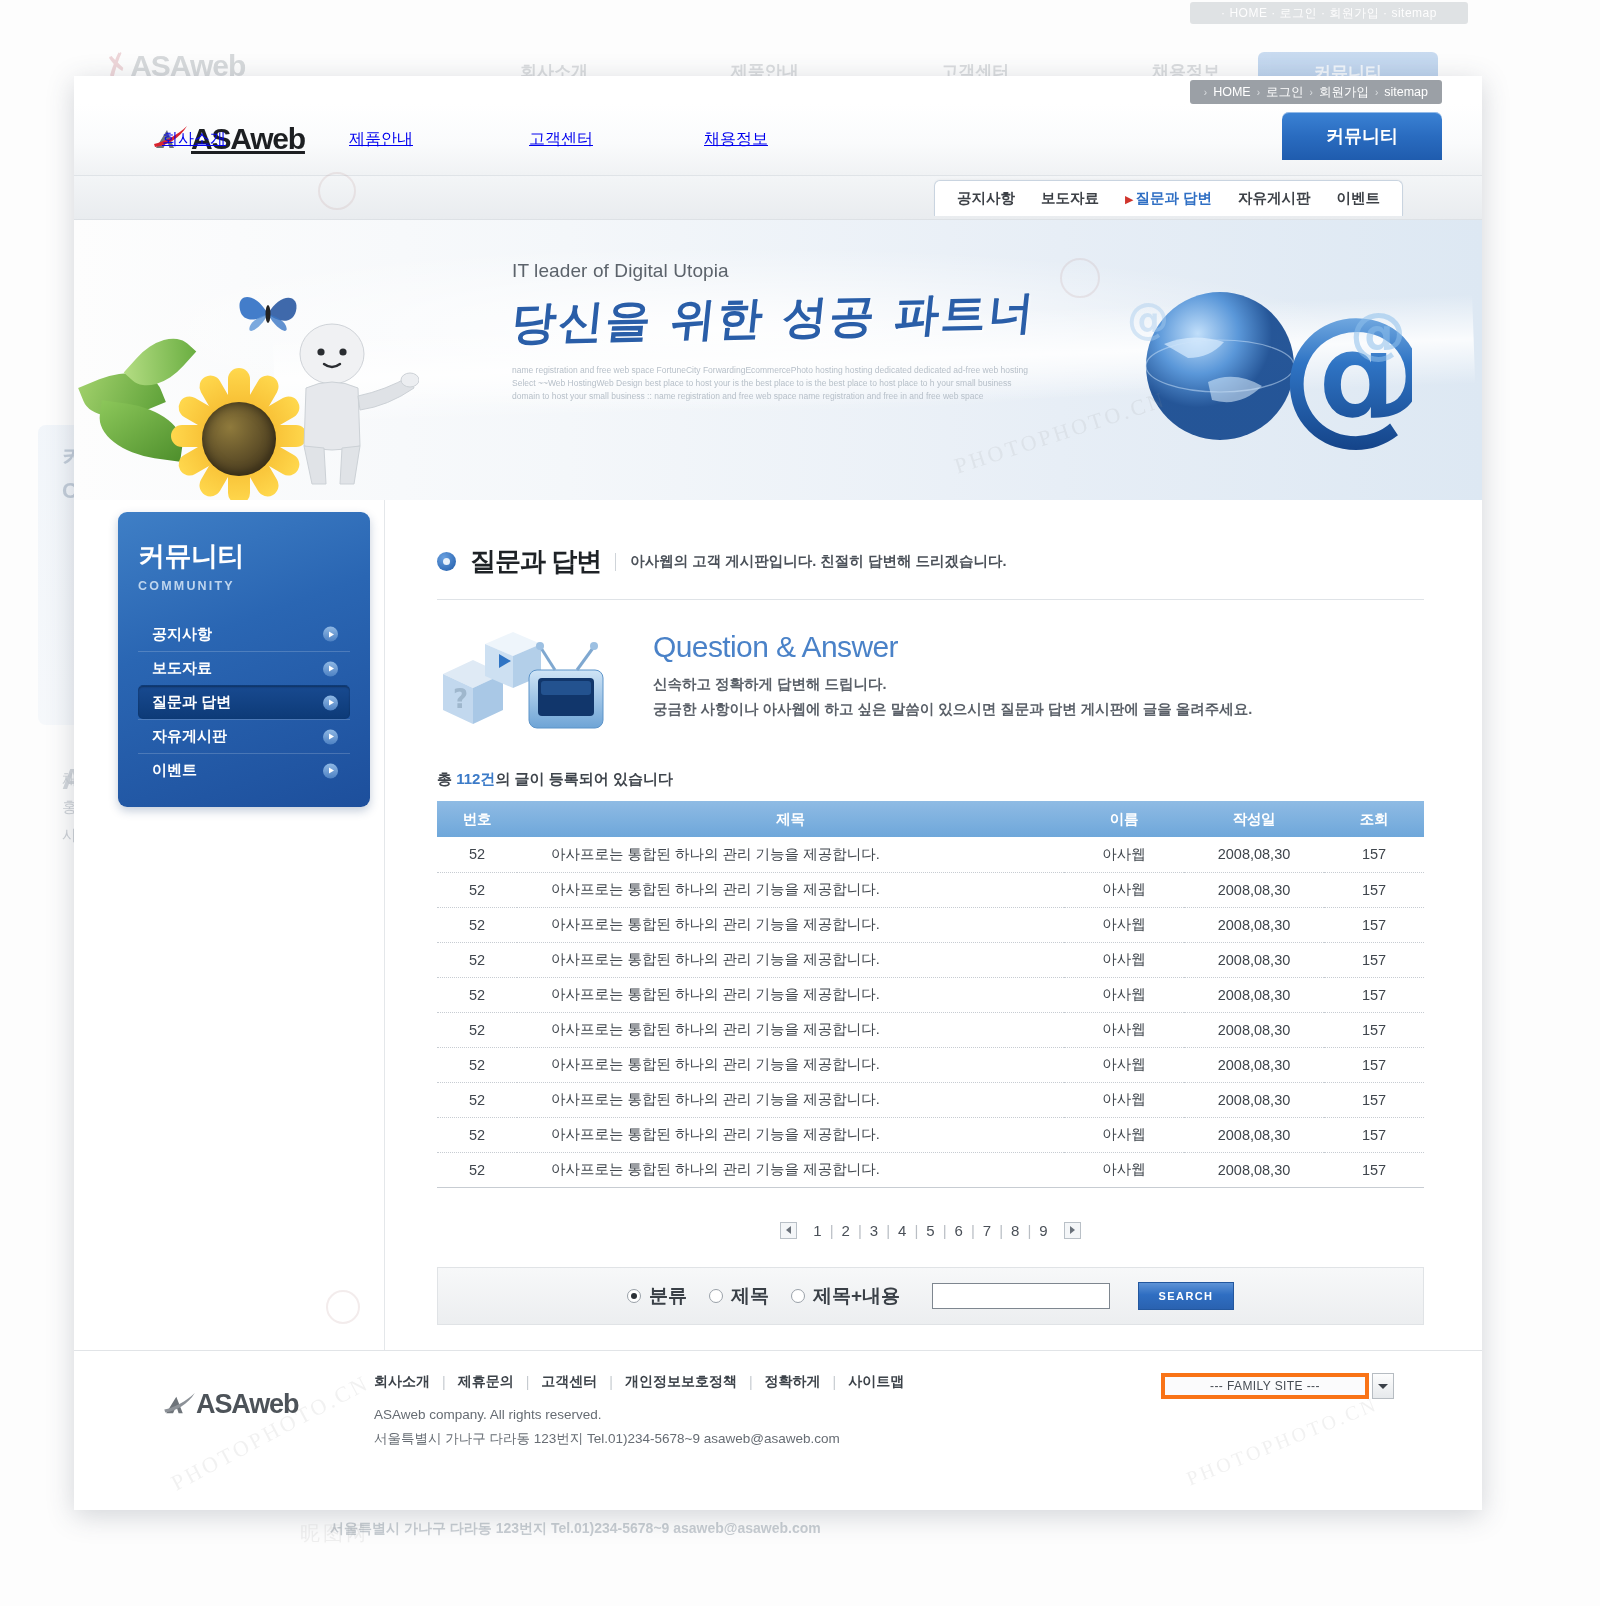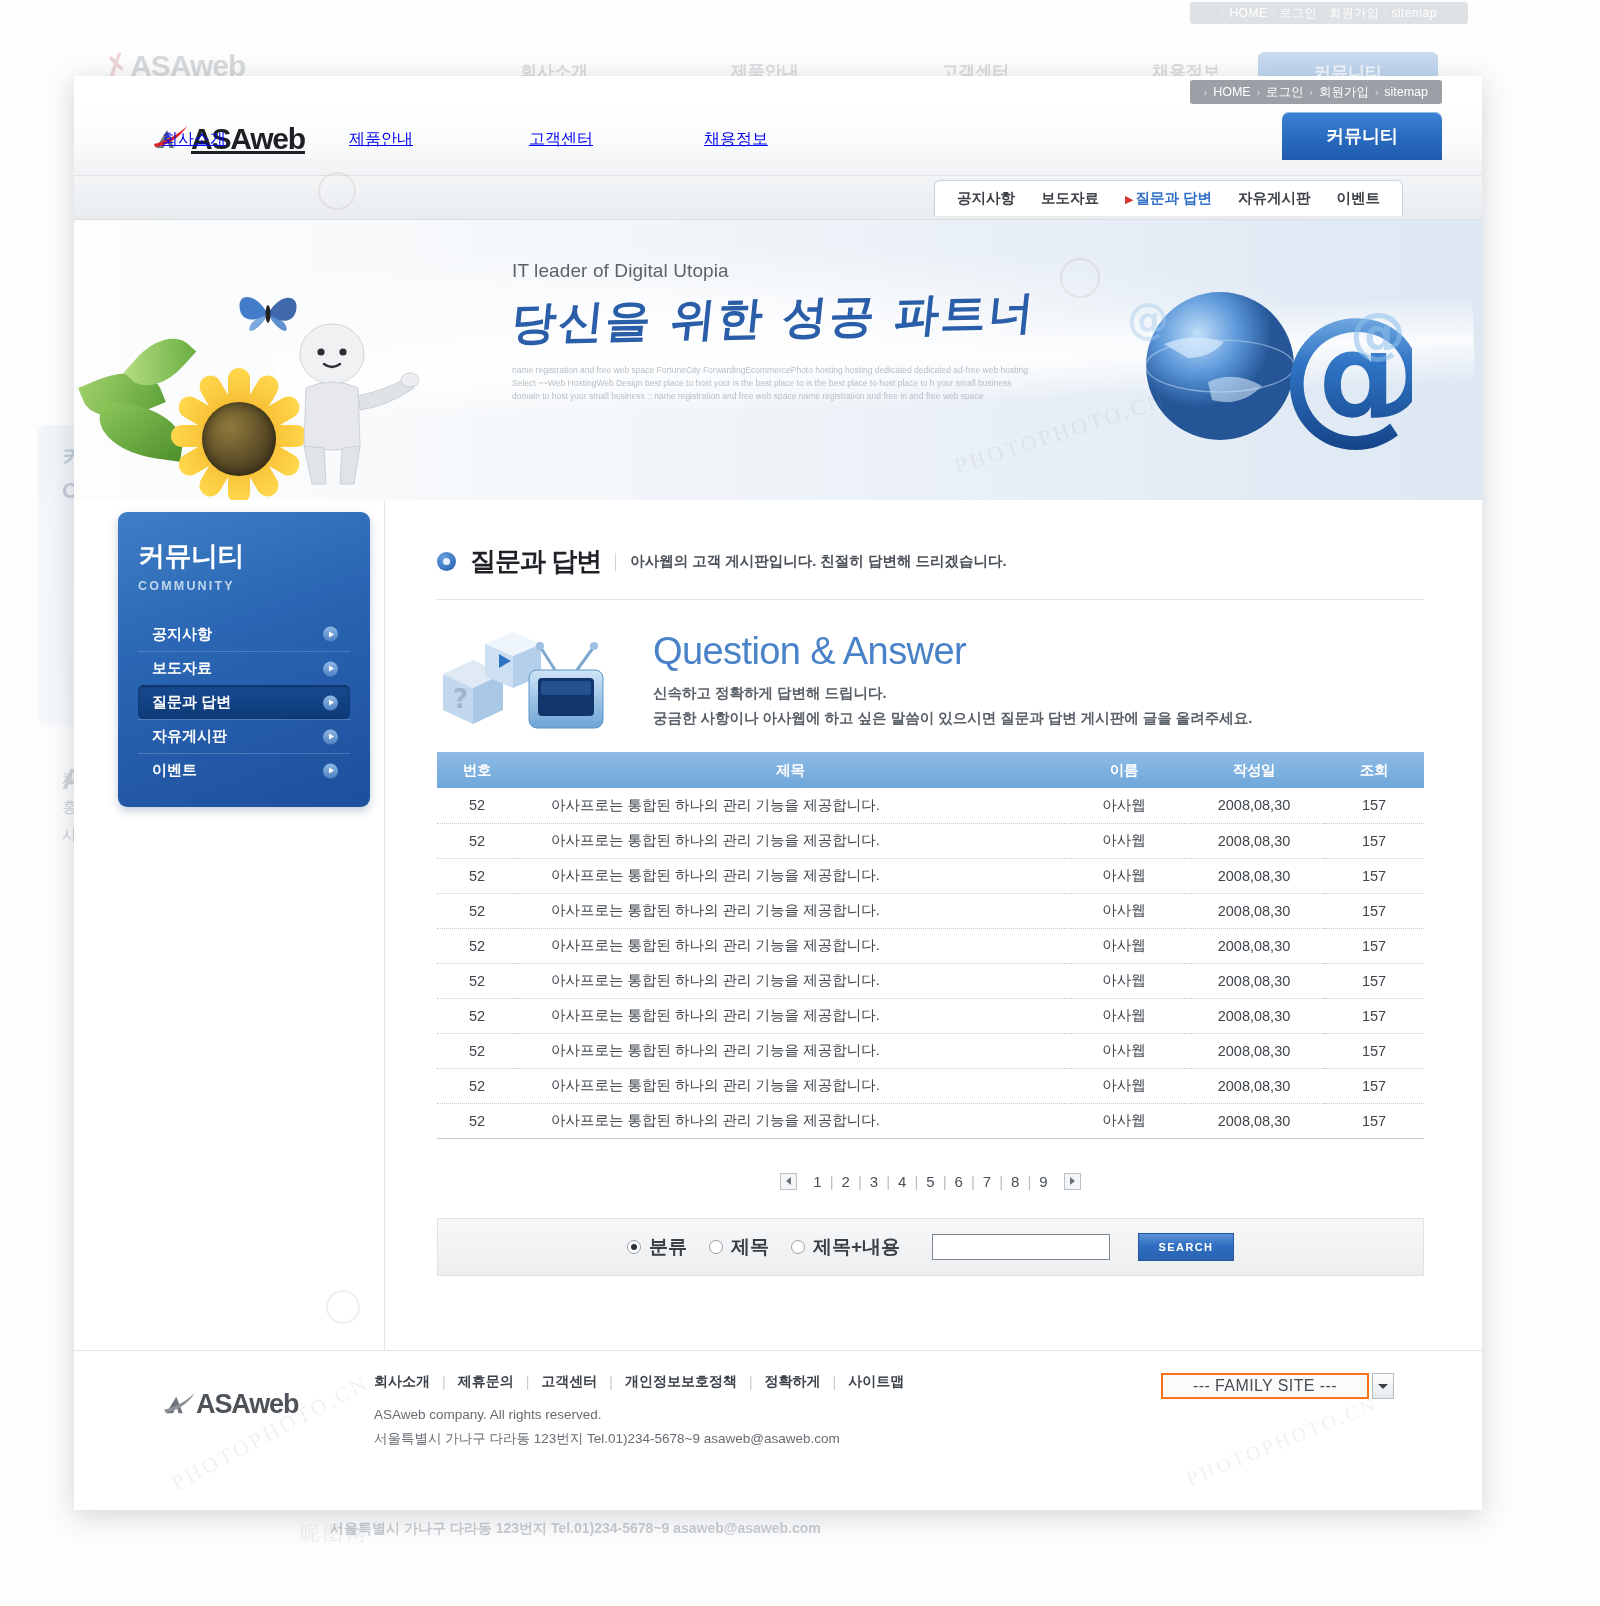--- a/index.html
+++ b/index.html
@@ -319,21 +319,21 @@
   .vbar { width:1px; height:18px; background:#cfd4d9; }
   .page-desc { font-size: 14.5px; color:#4b5159; font-weight:bold; }
 
   .qa-block {
     display:flex; align-items:flex-start; gap: 26px;
     margin-top: 28px;
   }
   .qa-art { width: 190px; height: 112px; position:relative; flex:0 0 auto; }
   .qa-text h2 {
     margin: 2px 0 8px 0;
-    font-size: 38px; font-weight: normal; color:#4a82c8; letter-spacing:-.6px;
+    font-size: 30px; font-weight: normal; color:#4a82c8; letter-spacing:-.6px;
   }
   .qa-text p {
     margin: 0; font-size: 14.5px; line-height: 25px; color:#5a6068; font-weight:bold;
   }
 
   .count-line {
     margin-top: 30px; font-size: 15px; color:#3e444b; font-weight:bold;
   }
   .count-line .num { color:#3c7bc8; }
 
@@ -431,23 +431,23 @@
   .foot-copy {
     position:absolute; left: 300px; top: 52px;
     font-size: 13.5px; color:#666c73; line-height: 24px;
   }
   .family {
     position:absolute; right: 88px; top: 22px;
     display:flex; align-items:center;
   }
   .family-select {
     width: 208px; height: 26px;
-    border: 2px solid #f97316; background:#fbfbfc;
+    border: 4px solid #f97316; background:#fbfbfc;
     display:flex; align-items:center; justify-content:center;
-    font-size: 16px; color:#464c53; letter-spacing:.4px;
+    font-size: 12px; color:#464c53; letter-spacing:.4px;
   }
   .family-arrow {
     width: 22px; height: 26px; margin-left: 3px;
     border: 1px solid #b6bcc2;
     background: linear-gradient(#fdfdfd,#e6e9ec);
     display:flex;align-items:center;justify-content:center;
   }
   .family-arrow i {
     width:0;height:0;border-top:5px solid #3b4149;
     border-left:5px solid transparent;border-right:5px solid transparent;
@@ -680,20 +680,23 @@
           <circle cx="103" cy="18" r="4" fill="#9dc0e2"></circle>
           <circle cx="157" cy="18" r="4" fill="#9dc0e2"></circle>
         </svg>
         <div class="qa-text">
           <h2>Question &amp; Answer</h2>
           <p>신속하고 정확하게 답변해 드립니다.</p>
           <p>궁금한 사항이나 아사웹에 하고 싶은 말씀이 있으시면 질문과 답변 게시판에 글을 올려주세요.</p>
         </div>
       </div>
 
+      <div class="count-line">
+        <span>총 </span><span class="num">112건</span><span>의 글이 등록되어 있습니다</span>
+      </div>
 
       <table class="board">
         <colgroup>
           <col class="col-no">
             <col class="col-subj">
             <col class="col-name">
             <col class="col-date">
             <col class="col-hit">
         </colgroup>
         <thead>

